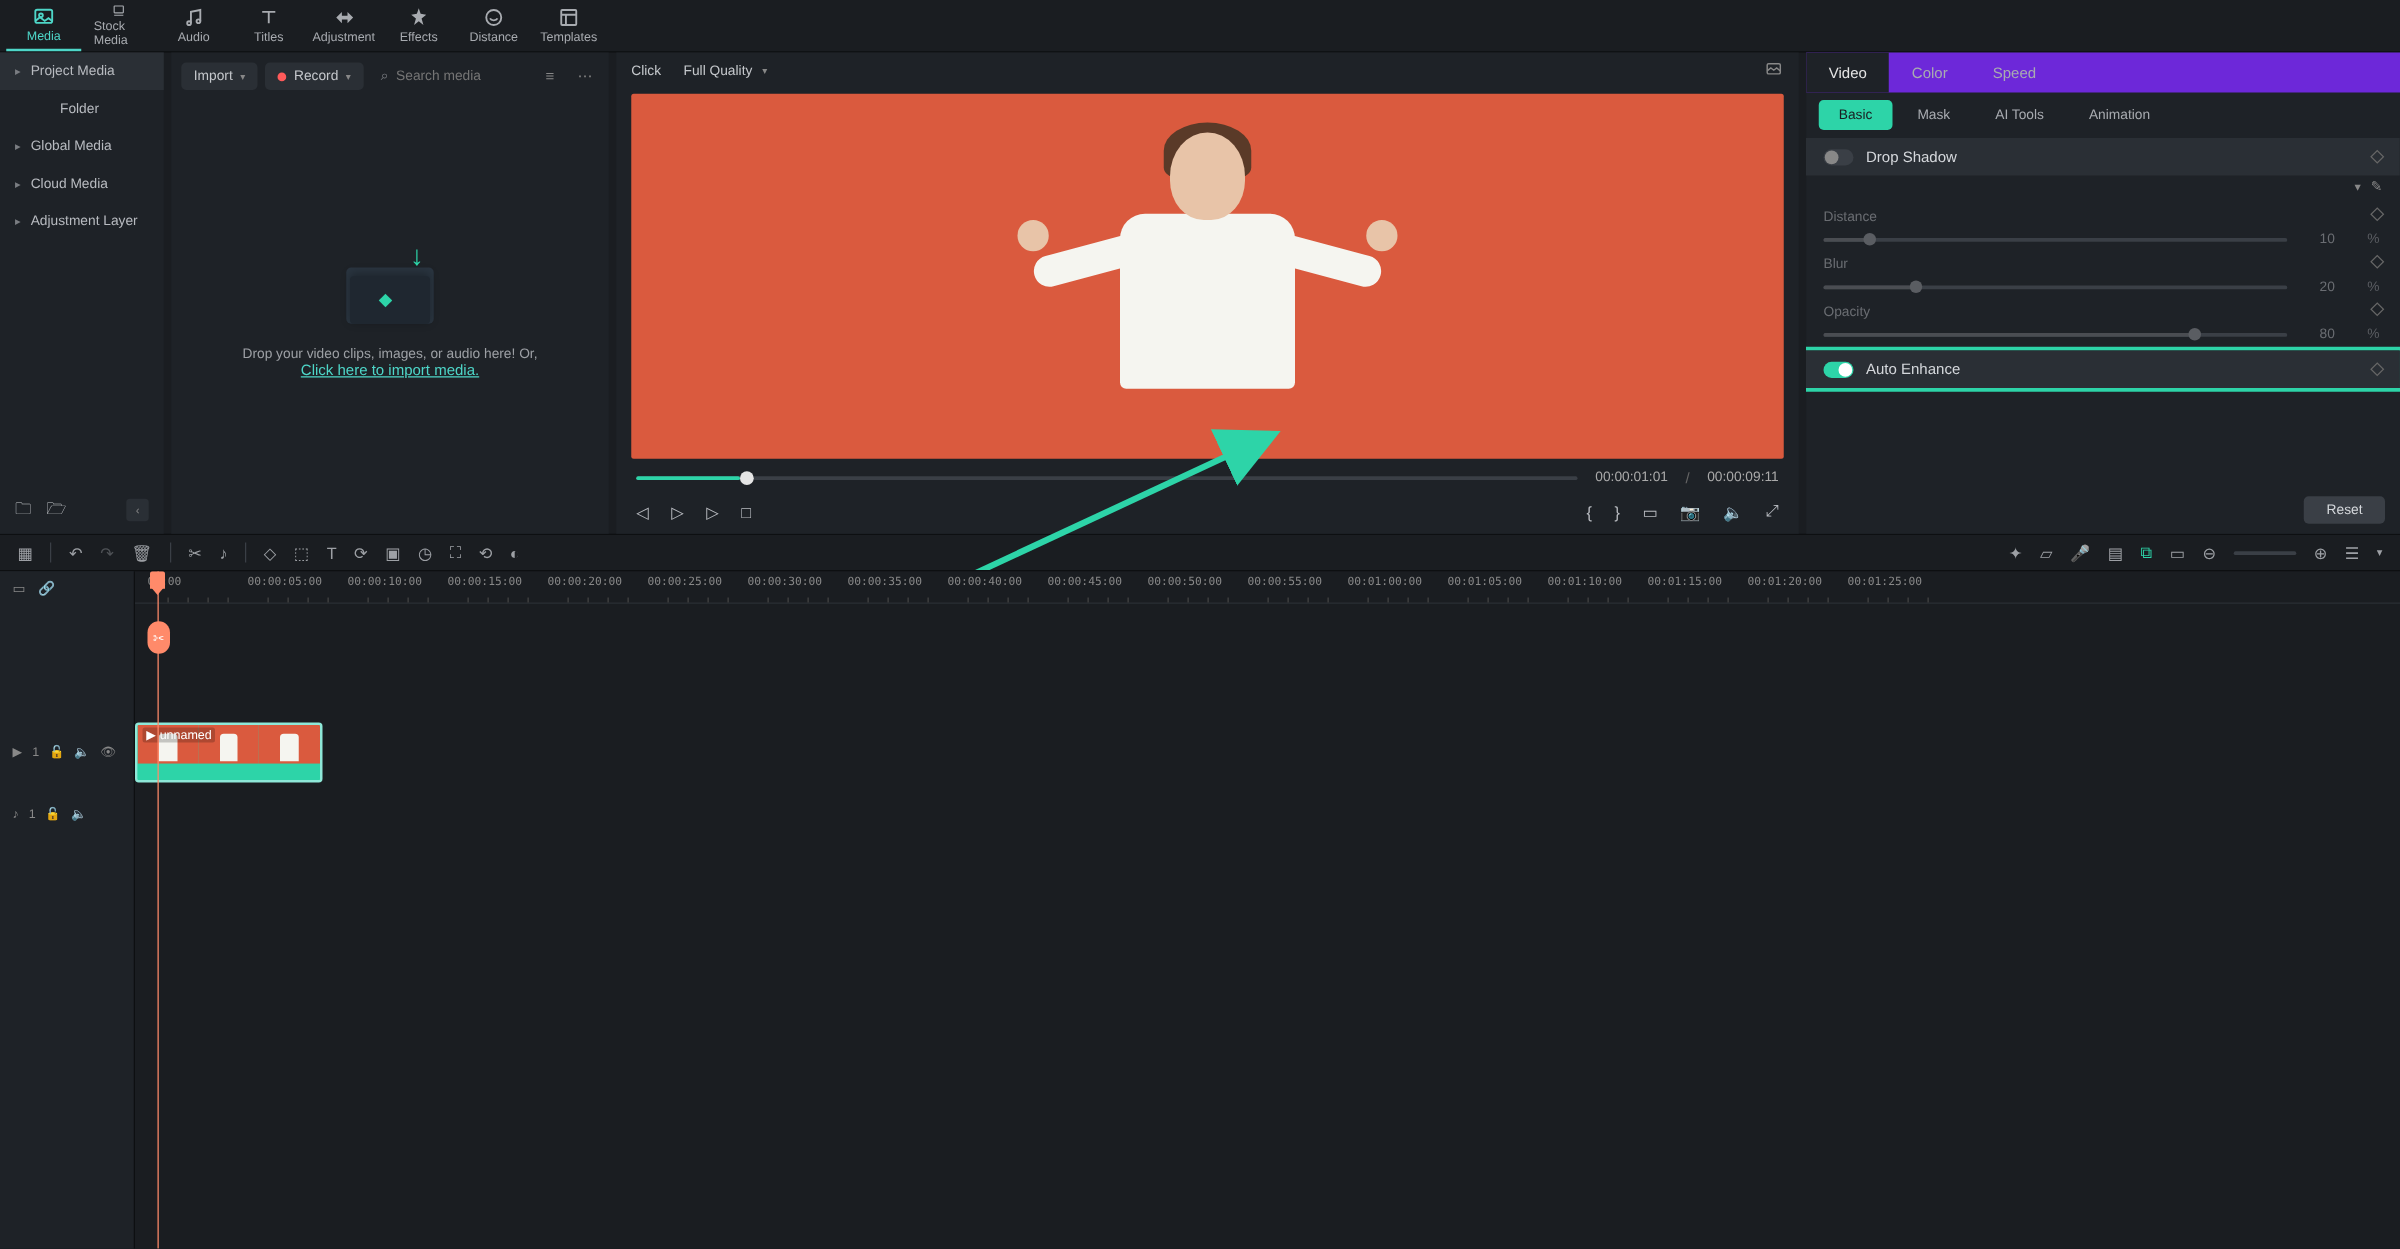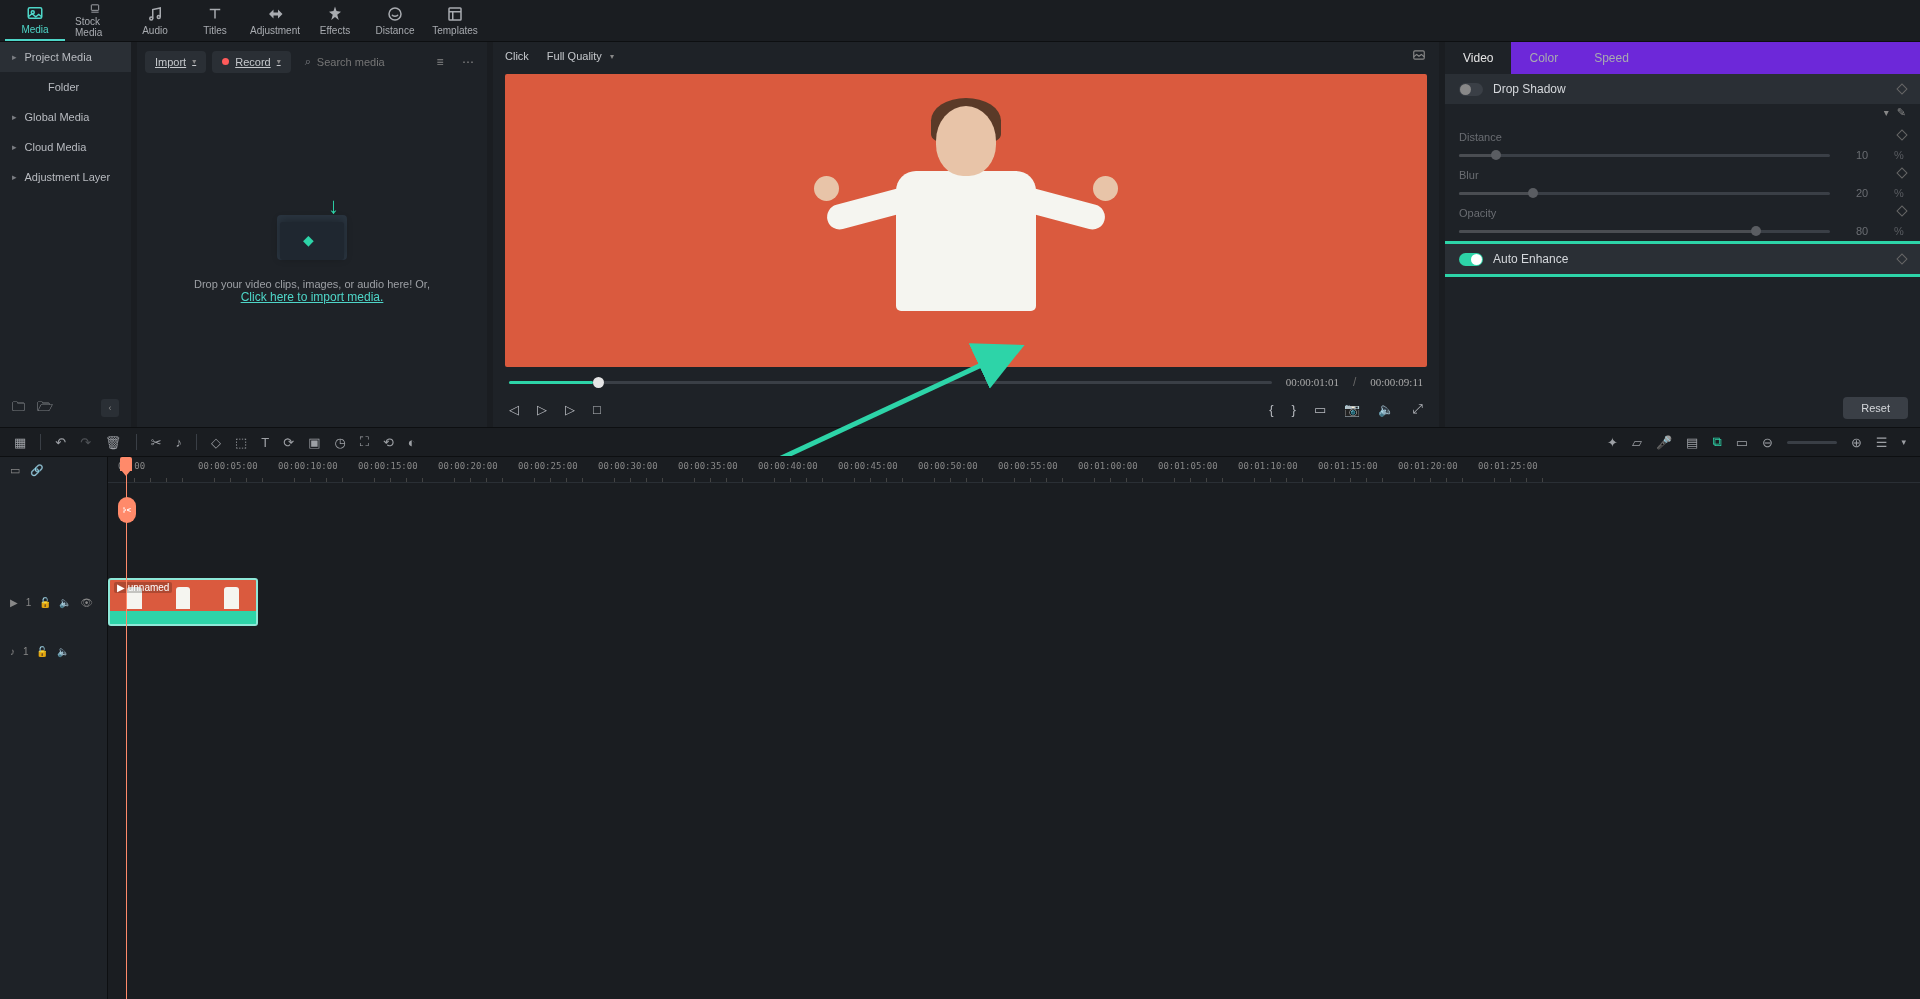--- a/index.html
+++ b/index.html
@@ -19,21 +19,21 @@
 .sidebar { width: 131px; background: #1e2227; display: flex; flex-direction: column; }
 .side-item { display:flex; align-items:center; padding: 9px 12px; font-size: 11px; color:#b8bbc0; cursor:pointer; }
 .side-item.sel { background:#2a2f35; }
 .side-item .arrow { margin-right:8px; font-size:9px; color:#7a7d82; }
 .side-bottom { margin-top:auto; display:flex; gap:12px; padding:8px 12px; align-items:center; }
 .side-collapse { width:18px; height:18px; background:#2a2f35; border-radius:3px; display:flex; align-items:center; justify-content:center; font-size:9px; color:#888; margin-left:auto; }
 
 
 .media-panel { width: 350px; background:#1e2227; display:flex; flex-direction:column; }
 .media-toolbar { display:flex; gap:6px; padding:8px; align-items:center; }
-.btn-drop { display:flex; align-items:center; gap:6px; background:#2a2f35; border-radius:4px; padding:5px 10px; font-size:11px; color:#c5c8cc; cursor:pointer;text-decoration:underline; }
+.btn-drop { display:flex; align-items:center; gap:6px; background:#2a2f35; border-radius:4px; padding:5px 10px; font-size:11px; color:#c5c8cc; cursor:pointer; }
 .btn-drop .chev { font-size:8px; color:#888; }
 .rec-dot { width:7px; height:7px; border-radius:50%; background:#ff5a5a; }
 .search-box { flex:1; display:flex; align-items:center; gap:6px; padding:5px 8px; font-size:11px; color:#7a7d82; }
 .search-box input { background:transparent; border:none; outline:none; color:#c5c8cc; font-size:11px; width:100%; }
 .iconbtn { width:22px; height:22px; display:flex; align-items:center; justify-content:center; color:#888; cursor:pointer; }
 .media-drop { flex:1; display:flex; flex-direction:column; align-items:center; justify-content:center; color:#888; text-align:center; padding:20px; }
 .folder-icon { position:relative; width:70px; height:55px; margin-bottom:18px; }
 .folder-back { position:absolute; bottom:0; left:0; width:70px; height:45px; background:#2a3540; border-radius:4px; }
 .folder-front { position:absolute; bottom:0; left:3px; width:64px; height:38px; background:#1f2730; border-radius:3px; box-shadow:0 -2px 8px rgba(0,0,0,.3); }
 .folder-arrow { position:absolute; top:-12px; right:8px; color:#2dd4a8; font-size:22px; }
@@ -52,21 +52,21 @@
 .hair { position:absolute; top:2px; left:105px; width:70px; height:45px; background:#5a3a28; border-radius:50% 50% 20% 20%; }
 .torso { position:absolute; top:75px; left:70px; width:140px; height:140px; background:#f5f5f0; border-radius:20px 20px 5px 5px; }
 .arm-l { position:absolute; top:100px; left:0px; width:90px; height:25px; background:#f5f5f0; border-radius:15px; transform:rotate(-15deg); }
 .arm-r { position:absolute; top:100px; right:0px; width:90px; height:25px; background:#f5f5f0; border-radius:15px; transform:rotate(15deg); }
 .hand-l { position:absolute; top:80px; left:-12px; width:25px; height:25px; background:#e8c4a8; border-radius:50%; }
 .hand-r { position:absolute; top:80px; right:-12px; width:25px; height:25px; background:#e8c4a8; border-radius:50%; }
 .scrubber { display:flex; align-items:center; gap:14px; padding:4px 16px; }
 .scrub-track { flex:1; height:3px; background:#3a3f46; border-radius:2px; position:relative; }
 .scrub-fill { position:absolute; left:0; top:0; height:100%; width:11%; background:#2dd4a8; border-radius:2px; }
 .scrub-thumb { position:absolute; top:-4px; left:11%; width:11px; height:11px; background:#e5e5e5; border-radius:50%; }
-.tc { font-size:11px; color:#aaa; font-family:Liberation Serif, serif;text-align:right; }
+.tc { font-size:11px; color:#aaa; font-family:Liberation Sans, sans-serif;text-align:right; }
 .tc-sep { color:#666; }
 .player-ctrl { display:flex; align-items:center; padding:8px 16px 10px; gap:18px; color:#b8bbc0; }
 .player-ctrl .sp { flex:1; }
 .pctl { cursor:pointer; font-size:13px; }
 
 
 .props { width: 475px; background:#1e2227; display:flex; flex-direction:column; }
 .prop-tabs { display:flex; background:#6d28d9; }
 .ptab { padding:9px 18px; font-size:12px; color:#a8abb0; cursor:pointer; }
 .ptab.act { background:#1e2227; color:#e5e5e5; }
@@ -300,20 +300,26 @@
         <span class="pctl">🔈</span>
         <span class="pctl">⤢</span>
       </div>
     </div>
 
     <div class="props">
       <div class="prop-tabs">
         <div class="ptab act">Video</div>
         <div class="ptab">Color</div>
         <div class="ptab">Speed</div>
+      </div>
+      <div class="prop-subtabs">
+        <div class="pstab act">Basic</div>
+        <div class="pstab">Mask</div>
+        <div class="pstab">AI Tools</div>
+        <div class="pstab">Animation</div>
       </div>
       <div class="prop-body">
 
         <div class="prop-section-head">
           <div class="toggle">
               <div class="knob"></div>
             </div>
           <span class="section-title">Drop Shadow</span>
           <div class="diamond"></div>
         </div>

